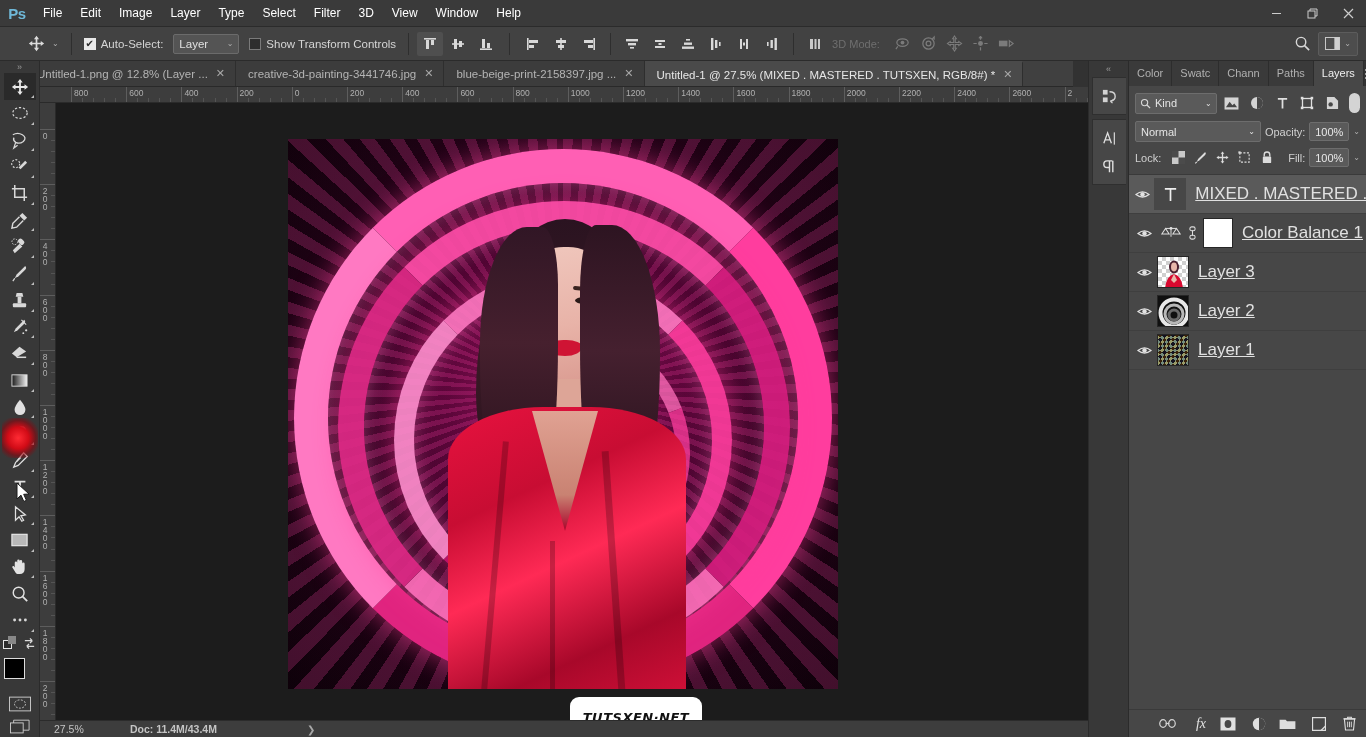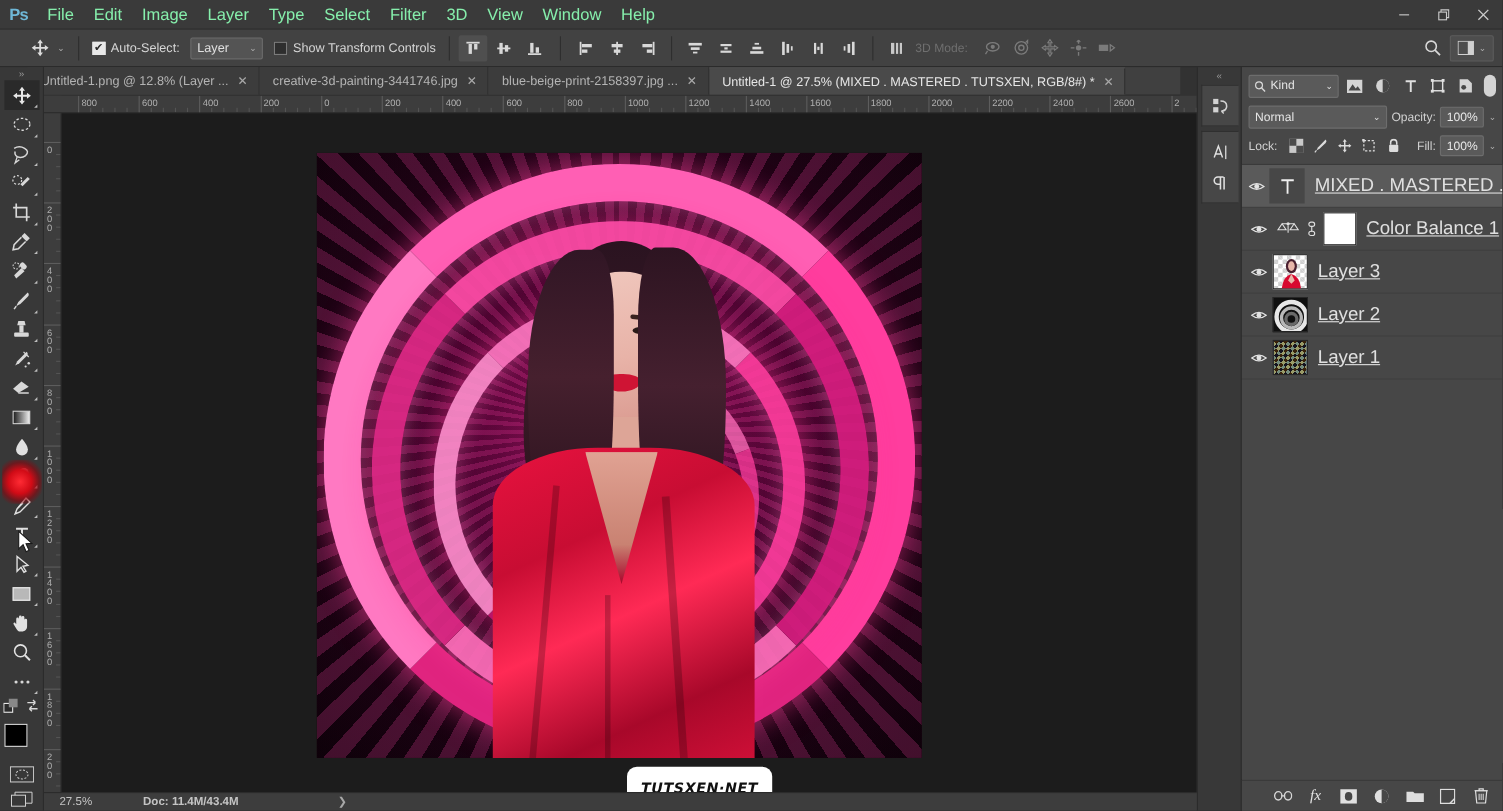--- a/index.html
+++ b/index.html
@@ -17,21 +17,21 @@
   .menubar {
     position: absolute; top: 0; left: 0; width: 1366px; height: 27px;
     background: #3a3a3a; display: flex; align-items: center;
     border-bottom: 1px solid #2b2b2b;
   }
   .ps-logo {
     width: 34px; height: 27px; display: flex; align-items: center; justify-content: center;
     color: #6fb8d8; font-weight: bold; font-size: 15px; letter-spacing: -0.5px;
   }
   .menu-item {
-    padding: 0 9px; height: 27px; line-height: 27px; font-size: 15px; color: #86efac;
+    padding: 0 9px; height: 27px; line-height: 27px; font-size: 12px; color: #ffffff;
     cursor: default; white-space: nowrap;
   }
   .wincontrols { position: absolute; right: 0; top: 0; height: 27px; display: flex; }
   .wc { width: 36px; height: 27px; display: flex; align-items: center; justify-content: center;
         color: #cfcfcf; font-size: 12px; }
 
   
   .optionsbar {
     position: absolute; top: 27px; left: 0; width: 1366px; height: 34px;
     background: #424242; display: flex; align-items: center;
@@ -311,21 +311,21 @@
   }
   .t-text { background: #474747; display: flex; align-items: center; justify-content: center; border: none; }
   .mask-thumb { width: 30px; height: 30px; background: #fff; border: 1px solid #262626; margin-left: 4px; }
   .adj-icon { width: 28px; height: 32px; display: flex; align-items: center; justify-content: center; }
   .link-icon { width: 14px; display: flex; align-items: center; justify-content: center; color: #ddd; font-size: 11px; }
   .layer-name { font-size: 17px; color: #e0e0e0; margin-left: 9px; white-space: nowrap; overflow: hidden; text-decoration: underline; }
   .panel-footer {
     height: 28px; background: #474747; border-top: 1px solid #3a3a3a;
     display: flex; align-items: center; justify-content: flex-end; gap: 10px; padding-right: 10px;
   }
-  .pf-btn { width: 20px; height: 20px; display: flex; align-items: center; justify-content: center; color: #d6d6d6; }
+  .pf-btn { width: 20px; height: 20px; display: flex; align-items: center; justify-content: flex-end; color: #d6d6d6; }
 
   
   .statusbar {
     position: absolute; bottom: 0; left: 40px; width: 1048px; height: 17px;
     background: #3d3d3d; border-top: 1px solid #2b2b2b;
     display: flex; align-items: center; font-size: 10.5px; color: #c4c4c4;
   }
   .sb-zoom { width: 80px; padding-left: 14px; }
   .sb-doc { padding-left: 10px; font-weight: bold; }
   .sb-arrow { margin-left: 90px; font-size: 10px; color: #a8a8a8; }
@@ -991,20 +991,32 @@
       </div>
       <div class="rs-btn">
         <svg width="17" height="17" viewBox="0 0 18 18">
             <path d="M12 3 H6.5 a3.5 3.5 0 0 0 0 7 H9 M9 3 V15 M12.5 3 V15" fill="none" stroke="#e0e0e0" stroke-width="1.5"></path>
           </svg>
       </div>
     </div>
   </div>
 
   <div class="panel">
+    <div class="panel-tabs">
+      <div class="ptab">Color</div>
+      <div class="ptab">Swatc</div>
+      <div class="ptab">Chann</div>
+      <div class="ptab">Paths</div>
+      <div class="ptab active">Layers</div>
+      <div class="panel-menu">
+        <svg width="14" height="12" viewBox="0 0 14 12">
+            <path d="M1 2 H13 M1 6 H13 M1 10 H13" stroke="#c6c6c6" stroke-width="1.4"></path>
+          </svg>
+      </div>
+    </div>
 
     <div class="panel-body">
       <div class="filter-row">
         <div class="kind-select">
           <svg width="11" height="11" viewBox="0 0 12 12">
               <circle cx="5" cy="5" r="3.4" fill="none" stroke="#d9d9d9" stroke-width="1.2"></circle>
               <path d="M7.6 7.6 L11 11" stroke="#d9d9d9" stroke-width="1.4"></path>
             </svg>
           <span>Kind</span>
           <span class="cv">⌄</span>

